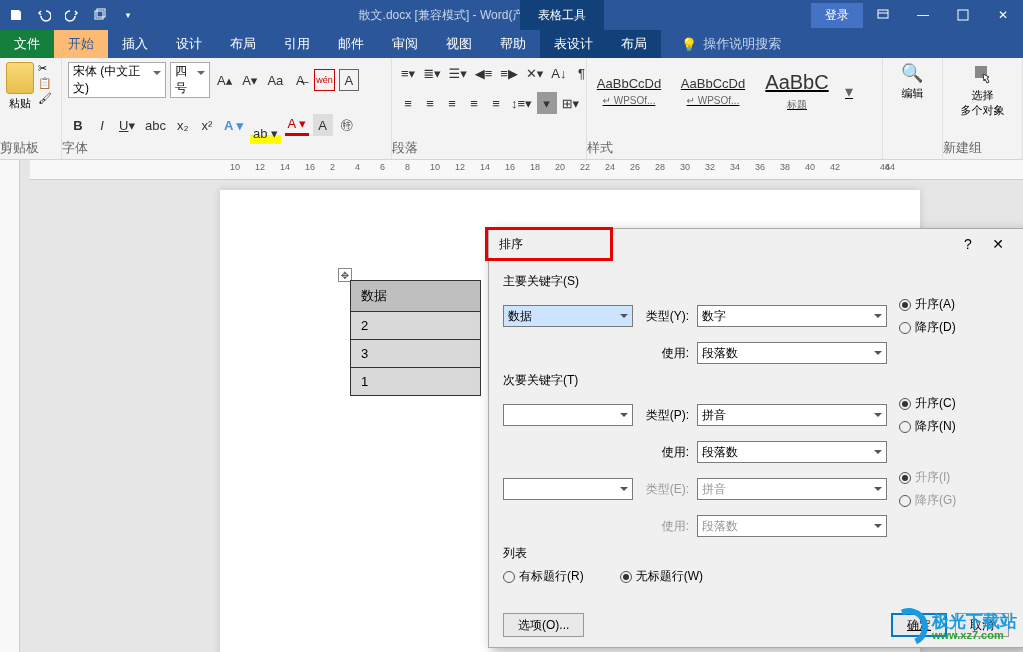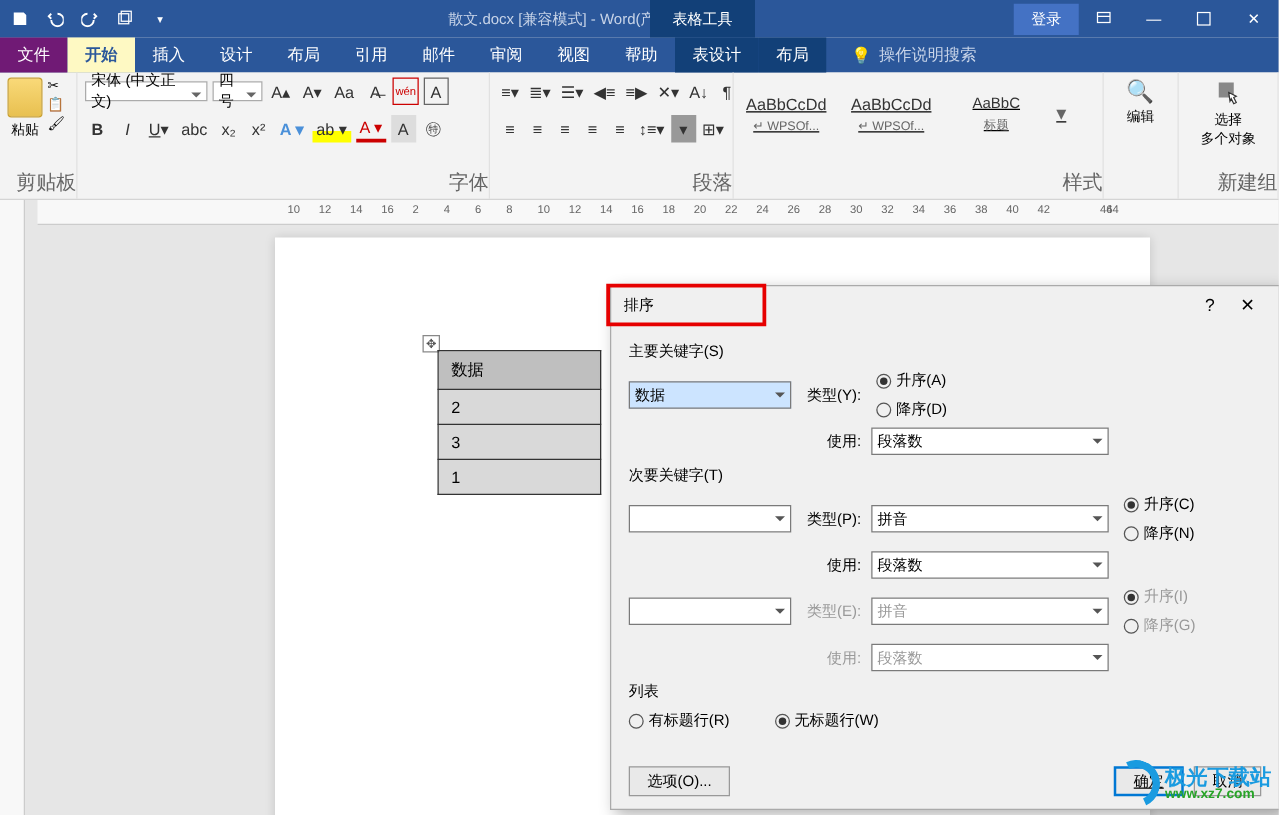--- a/index.html
+++ b/index.html
@@ -11,36 +11,36 @@
 .titlebar .qat-icon { width: 16px; height: 16px; display: flex; align-items: center; justify-content: center; color: #fff; }
 .titlebar .title-center { flex: 1; text-align: center; color: #c8d4e8; }
 .titlebar .title-right { display: flex; align-items: center; gap: 0; }
 .titlebar .login-btn { background: #4472c4; padding: 4px 14px; font-size: 12px; }
 .titlebar .win-btn { width: 40px; height: 30px; display: flex; align-items: center; justify-content: center; color: #fff; }
 .context-tab { position: absolute; left: 520px; top: 0; height: 30px; background: #124078; color: #fff; font-size: 12px; padding: 0 18px; display: flex; align-items: center; }
 
 
 .menutabs { height: 28px; background: #2b579a; display: flex; align-items: stretch; color: #fff; font-size: 13px; }
 .menutabs .tab { padding: 0 14px; display: flex; align-items: center; cursor: pointer; }
-.menutabs .tab.file { background: #701a75; }
-.menutabs .tab.active { background: #fef9c3; color: #2b579a; font-weight: bold; }
+.menutabs .tab.file { background: #15803d; }
+.menutabs .tab.active { background: #fdba74; color: #2b579a; }
 .menutabs .tell-me { margin-left: 20px; display: flex; align-items: center; gap: 6px; color: #c8d4e8; }
 
 
 .ribbon { height: 102px; background: #f3f3f3; border-bottom: 1px solid #d4d4d4; display: flex; }
 .ribbon-group { border-right: 1px solid #e1e1e1; padding: 4px 6px 16px 6px; position: relative; display: flex; flex-direction: column; }
-.ribbon-group .group-label { position: absolute; bottom: 2px; left: 0; right: 0; text-align: right; font-size: 16px; color: #666; }
+.ribbon-group .group-label { position: absolute; bottom: 2px; left: 0; right: 0; text-align: left; font-size: 13px; color: #666; }
 .group-content { flex: 1; display: flex; align-items: flex-start; gap: 4px; }
 .clipboard-paste { display: flex; flex-direction: column; align-items: center; gap: 2px; font-size: 11px; }
 .paste-icon { width: 28px; height: 32px; background: linear-gradient(#f9d978, #e8c050); border: 1px solid #c9a030; border-radius: 3px; position: relative; }
 .small-btns { display: flex; flex-direction: column; gap: 2px; font-size: 11px; }
 
 .font-group { width: 330px; }
 .font-row { display: flex; align-items: center; gap: 4px; margin-bottom: 4px; }
-.font-select { height: 16px; border: 1px solid #ababab; background: #fff; font-size: 12px; padding: 0 16px 0 4px; display: flex; align-items: center; position: relative; }
+.font-select { height: 36px; border: 1px solid #ababab; background: #fff; font-size: 12px; padding: 0 16px 0 4px; display: flex; align-items: center; position: relative; }
 .font-select::after { content: ""; position: absolute; right: 4px; top: 8px; border: 4px solid transparent; border-top-color: #666; }
 .font-name { width: 98px; }
 .font-size { width: 40px; }
 .btn-sm { min-width: 20px; height: 22px; display: inline-flex; align-items: center; justify-content: center; font-size: 13px; padding: 0 3px; color: #333; }
 .wen-icon { border: 1px solid #c00; color: #c00; font-size: 9px; padding: 1px; line-height: 1; }
 
 .para-group { width: 195px; }
 .para-row { display: flex; gap: 2px; margin-bottom: 4px; }
 
 .styles-group { flex: 1; }
@@ -197,21 +197,21 @@
             <b>B</b>
           </span>
         <span class="btn-sm">
             <i>I</i>
           </span>
         <span class="btn-sm"><u>U</u> ▾</span>
         <span class="btn-sm">abc</span>
         <span class="btn-sm">x₂</span>
         <span class="btn-sm">x²</span>
         <span class="btn-sm" style="color:#4a90d9;font-weight:bold;">A ▾</span>
-        <span class="btn-sm" style="background:linear-gradient(transparent 60%, yellow 60%);">ab ▾</span>
+        <span class="btn-sm" style="background:linear-gradient(transparent 60%, yellow 60%);margin-top:16px;">ab ▾</span>
         <span class="btn-sm" style="color:#c00;border-bottom:3px solid #c00;">A ▾</span>
         <span class="btn-sm" style="background:#ddd;">A</span>
         <span class="btn-sm">㊕</span>
       </div>
     </div>
     <div class="group-label">字体</div>
   </div>
 
   <div class="ribbon-group para-group">
     <div class="group-content" style="flex-direction:column;">
@@ -244,21 +244,21 @@
       <div class="style-items">
         <div class="style-item">
           <div class="style-preview">AaBbCcDd</div>
           <div class="style-name">↵ WPSOf...</div>
         </div>
         <div class="style-item">
           <div class="style-preview">AaBbCcDd</div>
           <div class="style-name">↵ WPSOf...</div>
         </div>
         <div class="style-item">
-          <div class="style-preview" style="font-size:12px;">AaBbC</div>
+          <div class="style-preview" style="font-size:20px;">AaBbC</div>
           <div class="style-name">标题</div>
         </div>
         <div style="display:flex;flex-direction:column;justify-content:center;color:#666;">▾</div>
       </div>
     </div>
     <div class="group-label">样式</div>
   </div>
 
   <div class="ribbon-group edit-group">
     <div class="group-content" style="justify-content:center;">
@@ -344,20 +344,21 @@
     <span class="dtitle-text">排序</span>
     <span class="dlg-btn">?</span>
     <span class="dlg-btn">✕</span>
   </div>
   <div class="dialog-body">
 
     <div class="dlg-section-label">主要关键字(S)</div>
     <div class="dlg-row">
       <div class="dlg-select hl" style="width:130px;">数据</div>
       <span class="dlg-label">类型(Y):</span>
+      <div class="dlg-select" style="width:190px;">数字</div>
       <div class="radio-col">
         <label class="radio-item">
             <span class="radio-circle checked"></span>
             <span>升序(A)</span>
           </label>
         <label class="radio-item">
             <span class="radio-circle"></span>
             <span>降序(D)</span>
           </label>
       </div>

